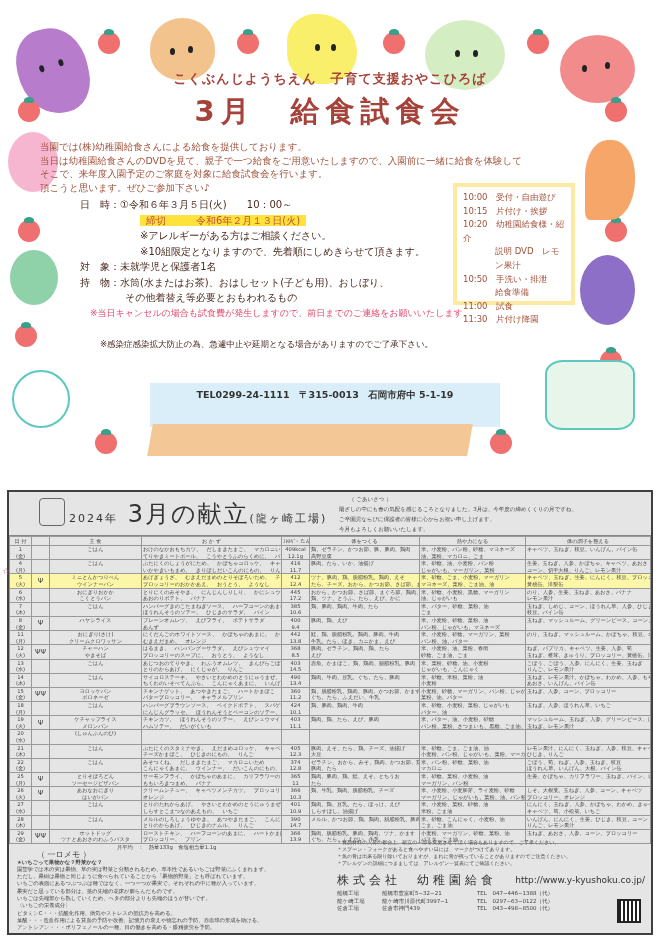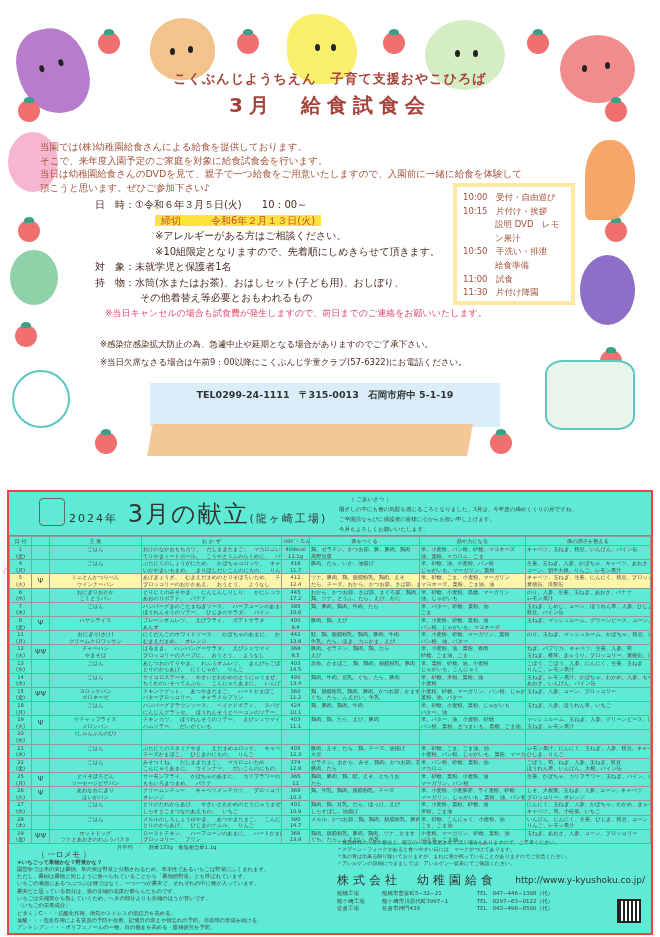--- a/index.html
+++ b/index.html
@@ -4,30 +4,30 @@
 <style>
 *{box-sizing:border-box;margin:0;padding:0}
 body{width:660px;height:937px;background:#fff;font-family:"DejaVu Sans",sans-serif;position:relative;overflow:hidden;color:#7a3b2e}
 .abs{position:absolute}
 .flyer{position:absolute;left:0;top:0;width:660px;height:480px}
 .veg{position:absolute;border-radius:50%}
 .eye{position:absolute;width:5px;height:7px;border-radius:50%;background:#222}
 .tomato{position:absolute;width:22px;height:22px;border-radius:50%;background:#f07070}
 .tomato:after{content:"";position:absolute;left:6px;top:-3px;width:10px;height:6px;background:#3aa08a;border-radius:50% 50% 30% 30%}
 .org{font-size:13px;letter-spacing:1px;color:#a5433a;font-weight:bold;position:absolute;left:100px;top:70px;width:460px;text-align:center}
-.ttl{font-size:20px;letter-spacing:6px;color:#a5433a;font-weight:bold;position:absolute;left:100px;top:92px;width:460px;text-align:center}
+.ttl{font-size:29px;letter-spacing:6px;color:#a5433a;font-weight:bold;position:absolute;left:100px;top:92px;width:460px;text-align:center}
 .intro{position:absolute;left:40px;top:140px;width:560px;text-align:left;font-size:9.5px;line-height:13.5px;color:#a0503a}
-.details{position:absolute;left:95px;top:197px;font-size:10px;line-height:15.5px;color:#4a2a20}
+.details{position:absolute;left:80px;top:197px;font-size:10px;line-height:15.5px;color:#4a2a20}
 .hl{background:#ffe33a;padding:0 6px;color:#c0503a}
 .pink{color:#e5466d}
 .notes{position:absolute;left:100px;top:335px;font-size:8.5px;line-height:18px;color:#4a2a20}
 .sched{position:absolute;left:453px;top:183px;width:122px;height:122px;border:4px solid #fde9a0;background:#fff;padding:4px 6px;font-size:8.5px;line-height:13.6px;color:#a0503a}
 .contact{position:absolute;left:150px;top:383px;width:350px;height:44px;background:#d9eef8;text-align:center;font-size:9.5px;color:#333;line-height:20px;padding-top:2px;font-weight:bold}
 .mat{position:absolute;left:150px;top:424px;width:320px;height:32px;background:#f4c896;transform:skewX(-10deg)}
-.menu{position:absolute;left:7px;top:490px;width:646px;height:445px;border:2px solid #ef4444;background:#5eead4;color:#333}
+.menu{position:absolute;left:7px;top:490px;width:646px;height:445px;border:2px solid #404040;background:#e5e5e5;color:#333}
 .mhead{height:44px;position:relative;border-bottom:1px solid #888}
 .mtitle{position:absolute;left:60px;top:6px;font-size:24px;color:#333;letter-spacing:2px}
 .mtitle small{font-size:11px}
 .aisatsu{position:absolute;left:320px;top:0;width:322px;height:44px;font-size:5.5px;line-height:10px;padding:2px 10px;color:#444}
 table{border-collapse:collapse;width:100%;font-size:5.2px;color:#444;table-layout:fixed}
 td,th{border:1px solid #999;padding:0 1px;line-height:6.6px;vertical-align:top;overflow:hidden;white-space:nowrap}
 th{font-weight:normal;text-align:center;height:8px;line-height:8px}
 .dc{text-align:center}
 tr.hlrow td{background:#fbf6a8}
 .memo{position:absolute;left:0;top:350px;width:322px;height:92px;font-size:5.3px;line-height:7.3px;padding:2px 8px;color:#444}
@@ -80,49 +80,49 @@
   <div class="veg" style="left:10px;top:250px;width:48px;height:55px;background:#8fd1a8"></div>
   <div class="veg" style="left:580px;top:255px;width:55px;height:70px;background:#8e6fc8"></div>
   <div class="veg" style="left:12px;top:370px;width:58px;height:58px;background:#fff;border:2px solid #5cc8c0"></div>
   <div class="veg" style="left:545px;top:360px;width:90px;height:70px;background:#e8f5ea;border:2px solid #5cc8c0;border-radius:20%"></div>
 
   <div class="org">こくぶんじようちえん　子育て支援おやこひろば</div>
   <div class="ttl">3月　給食試食会</div>
 
   <div class="intro">
     <div>当園では(株)幼稚園給食さんによる給食を提供しております。</div>
+    <div>当日は幼稚園給食さんのDVDを見て、親子で一つ給食をご用意いたしますので、入園前に一緒に給食を体験して</div>
     <div>そこで、来年度入園予定のご家庭を対象に給食試食会を行います。</div>
-    <div>当日は幼稚園給食さんのDVDを見て、親子で一つ給食をご用意いたしますので、入園前に一緒に給食を体験して</div>
     <div>頂こうと思います。ぜひご参加下さい♪</div>
   </div>
 
   <div class="details">
     <div><span>日　時：</span><span>①令和６年３月５日(火)　　10：00～</span></div>
     <div style="padding-left:60px"><span class="hl"><span>締切</span>　　　<span>令和6年２月１３日(火)</span></span></div>
     <div style="padding-left:60px">※アレルギーがある方はご相談ください。</div>
     <div style="padding-left:60px">※10組限定となりますので、先着順にしめきらせて頂きます。</div>
     <div>対　象：未就学児と保護者1名</div>
     <div>持　物：水筒(水またはお茶)、おはしセット(子ども用)、おしぼり、</div>
     <div style="padding-left:45px">その他着替え等必要とおもわれるもの</div>
     <div class="pink" style="padding-left:10px;font-size:9px">※当日キャンセルの場合も試食費が発生しますので、前日までのご連絡をお願いいたします。</div>
   </div>
 
   <div class="sched">
     <div><span>10:00</span>　<span>受付・自由遊び</span></div>
     <div><span>10:15</span>　<span>片付け・挨拶</span></div>
+    <div><span>10:20</span>　<span>幼稚園給食様・紹介</span></div>
     <div style="padding-left:32px"><span>説明 DVD　レモン果汁</span></div>
     <div><span>10:50</span>　<span>手洗い・排泄</span></div>
     <div style="padding-left:32px"><span>給食準備</span></div>
     <div><span>11:00</span>　<span>試食</span></div>
     <div><span>11:30</span>　<span>片付け降園</span></div>
   </div>
 
   <div class="notes">
     <div>※感染症感染拡大防止の為、急遽中止や延期となる場合がありますのでご了承下さい。</div>
-    <div>※当日欠席なさる場合は午前9：00以降にこくぶんじ学童クラブ(57-6322)にお電話ください。</div>
   </div>
 
   <div class="contact">
     <div>TEL0299-24-1111　〒315-0013　石岡市府中 5-1-19</div>
   </div>
   <div class="mat"></div>
 </div>
 
 <div class="menu">
   <div class="mhead">

